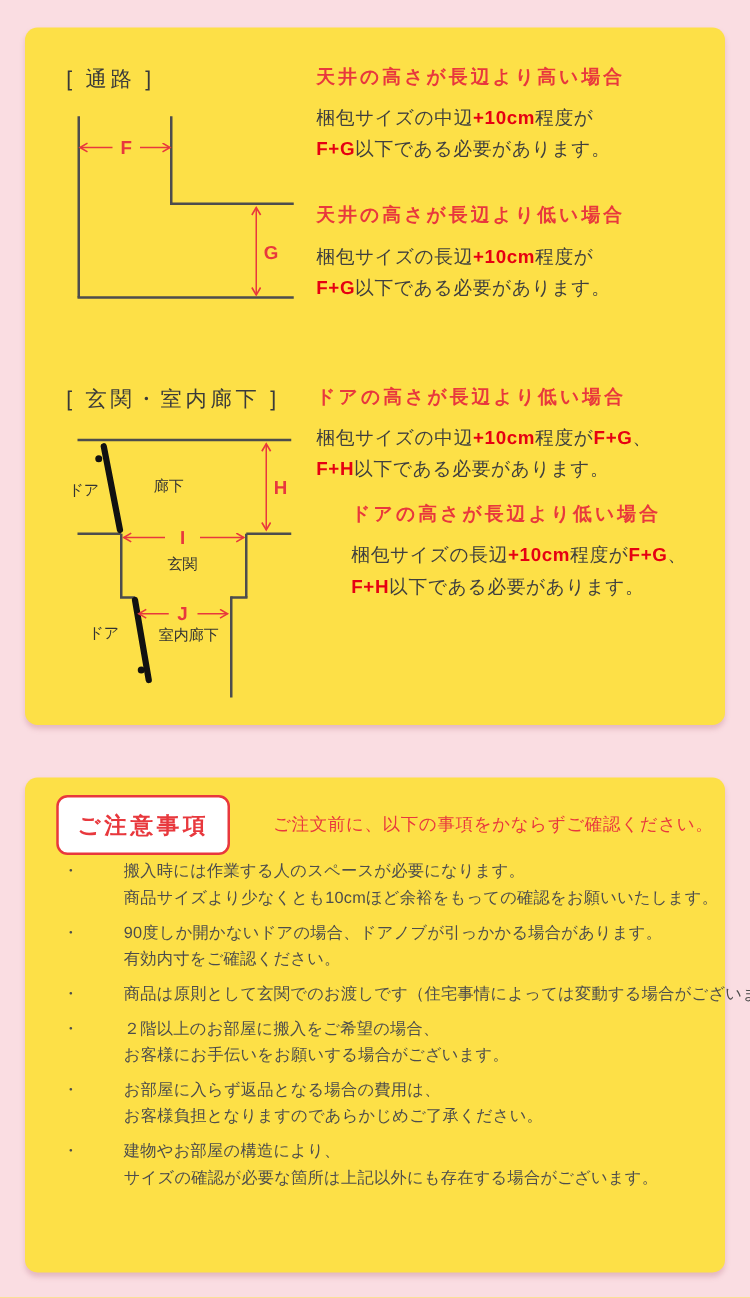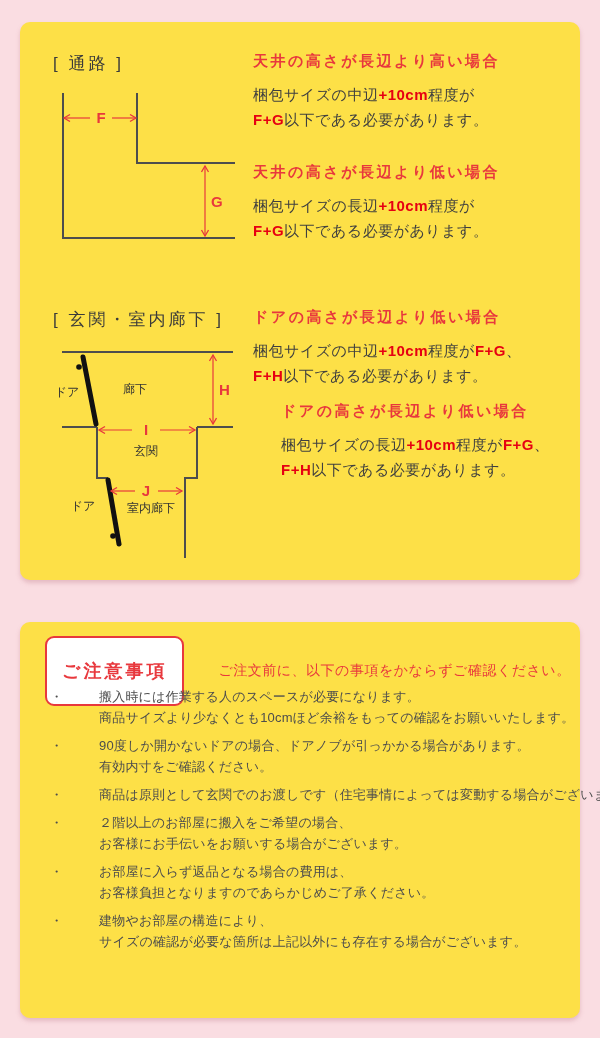--- a/index.html
+++ b/index.html
@@ -43,21 +43,21 @@
   #case-door-high    { top:286px; }
   #case-door-low     { top:380px;margin-left:28px; }
 
   .notes-head {
     position:absolute; left:25px; top:14px;
     display:flex; align-items:center; gap:13px;
   }
   .badge {
     border:2px solid #e8383d; border-radius:9px; background:#fff;
     color:#e8383d; font-size:18px; font-weight:bold;
-    letter-spacing:3px; padding:21px 15px; white-space:nowrap;
+    letter-spacing:3px; padding:10px 15px; white-space:nowrap;
   }
   .lead { color:#e8383d; font-size:14px; letter-spacing:0.5px; white-space:nowrap;margin-left:21px; }
 
   .notes-list { position:absolute; left:30px; top:64px; width:528px; }
   .note {
     position:relative; padding-left:17px; margin-bottom:7px;
     font-size:13px; line-height:21px; color:#4d4d4d; letter-spacing:0.2px;
   }
   .note .bullet { position:absolute; left:0; top:0; }
   .nl { white-space:nowrap;margin-left:32px; }

